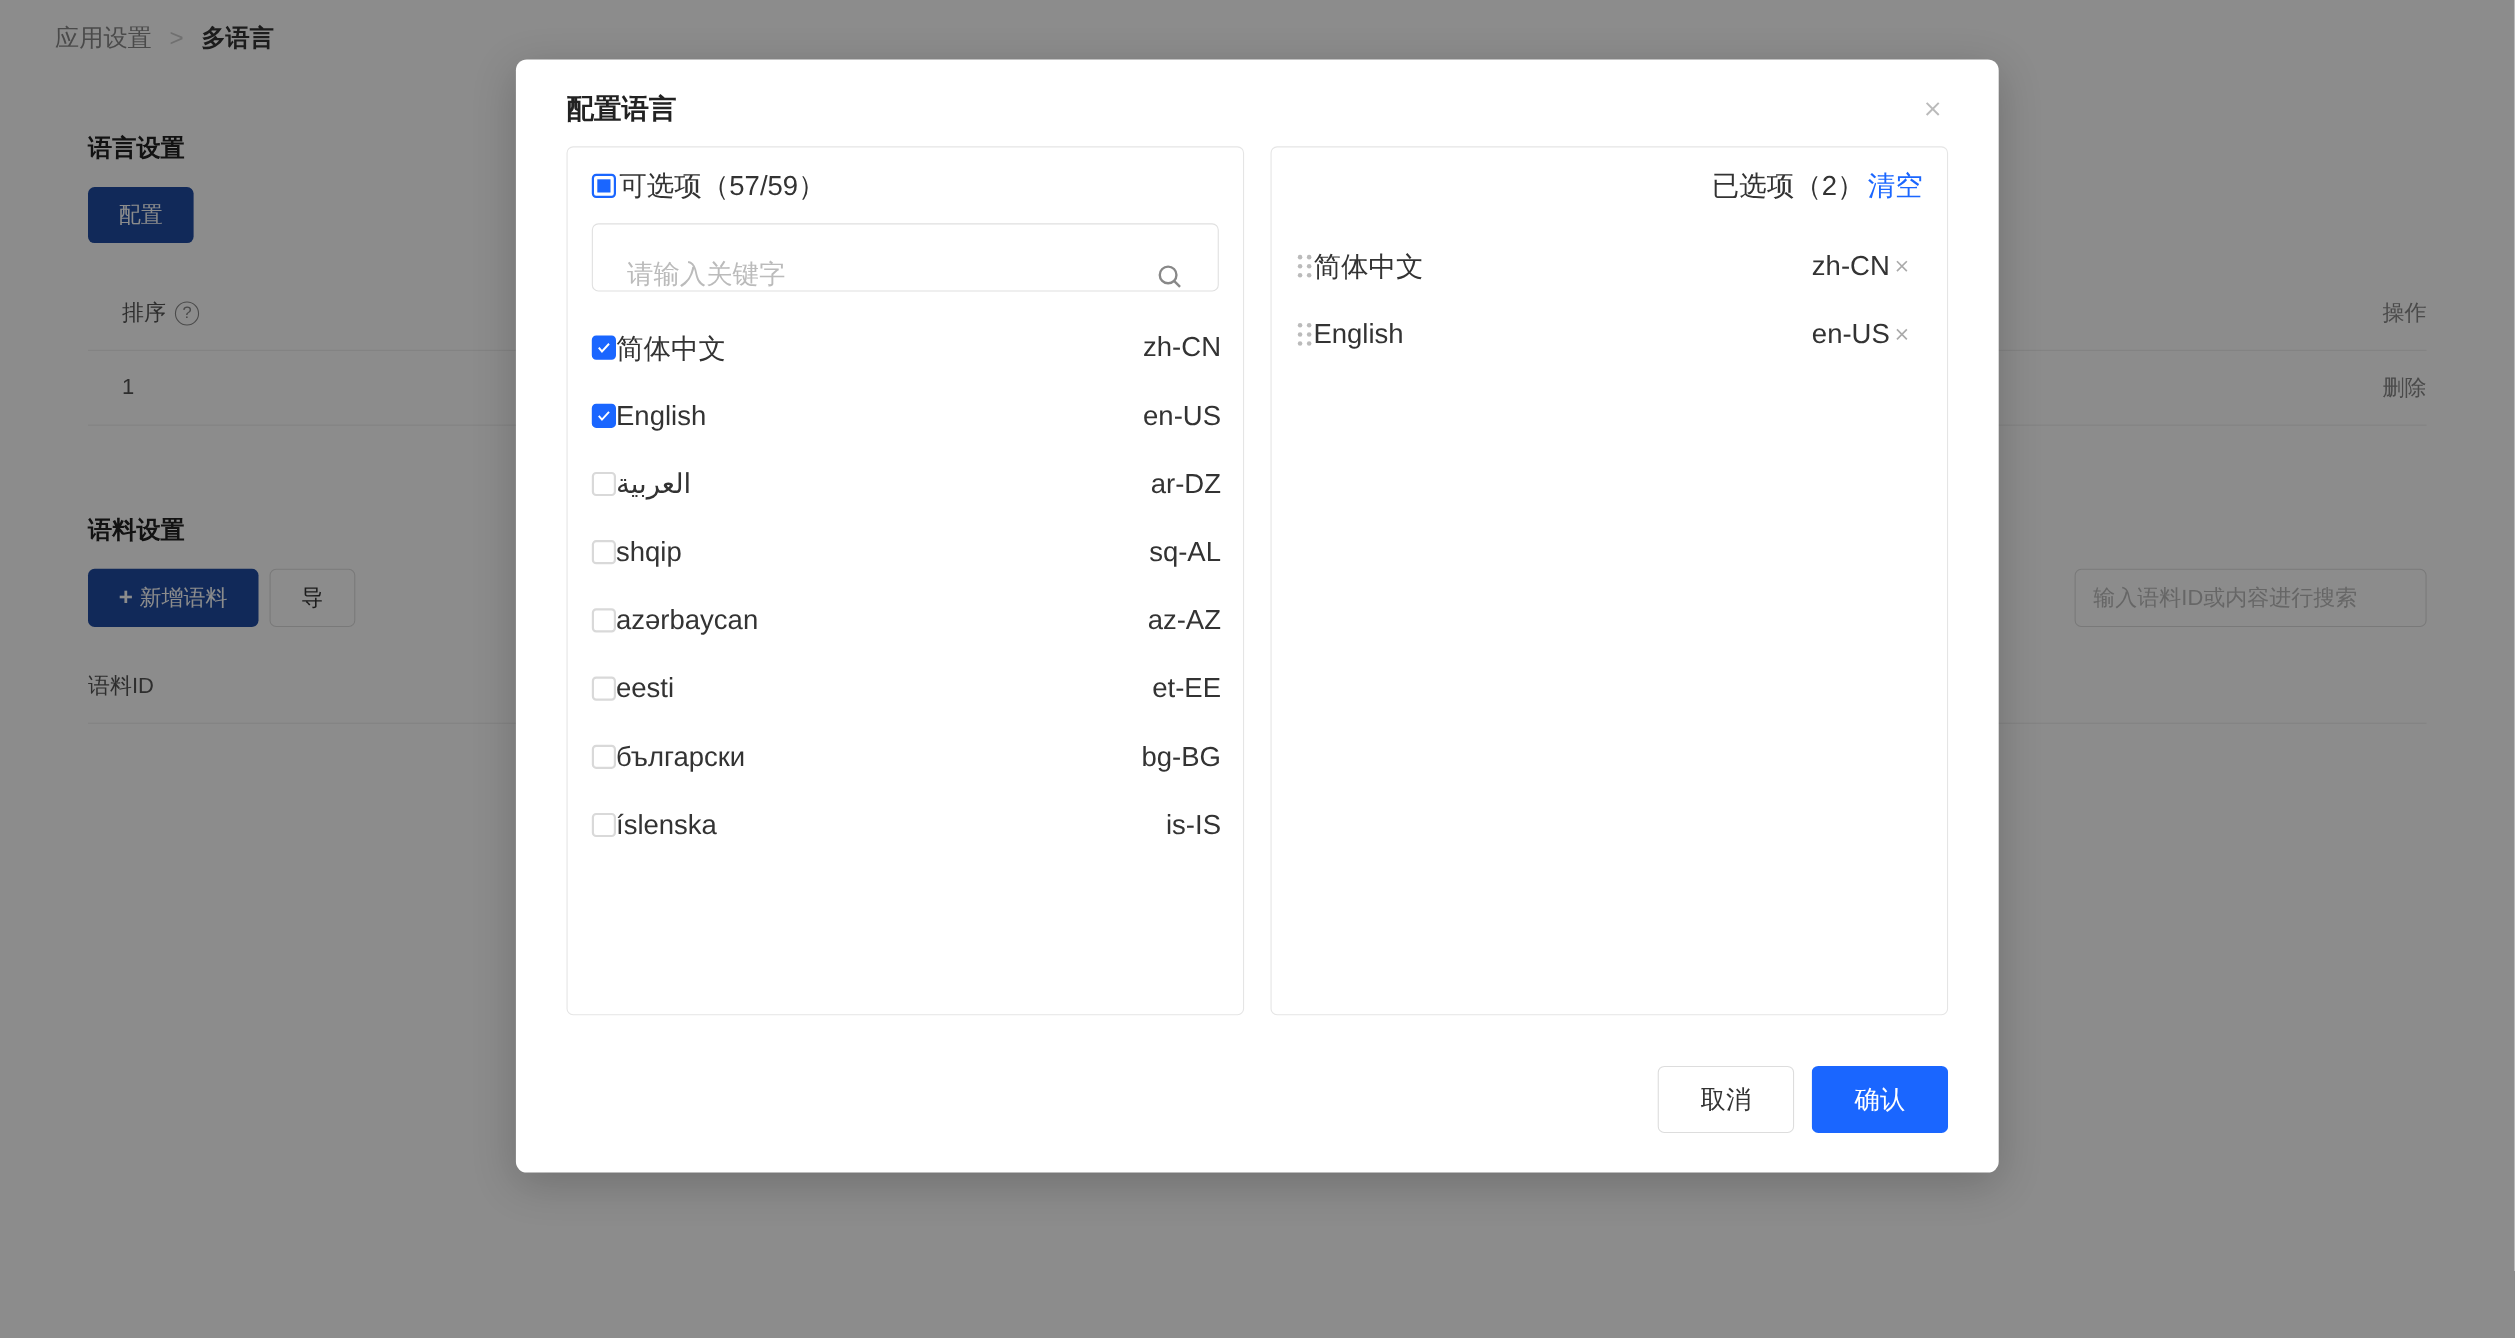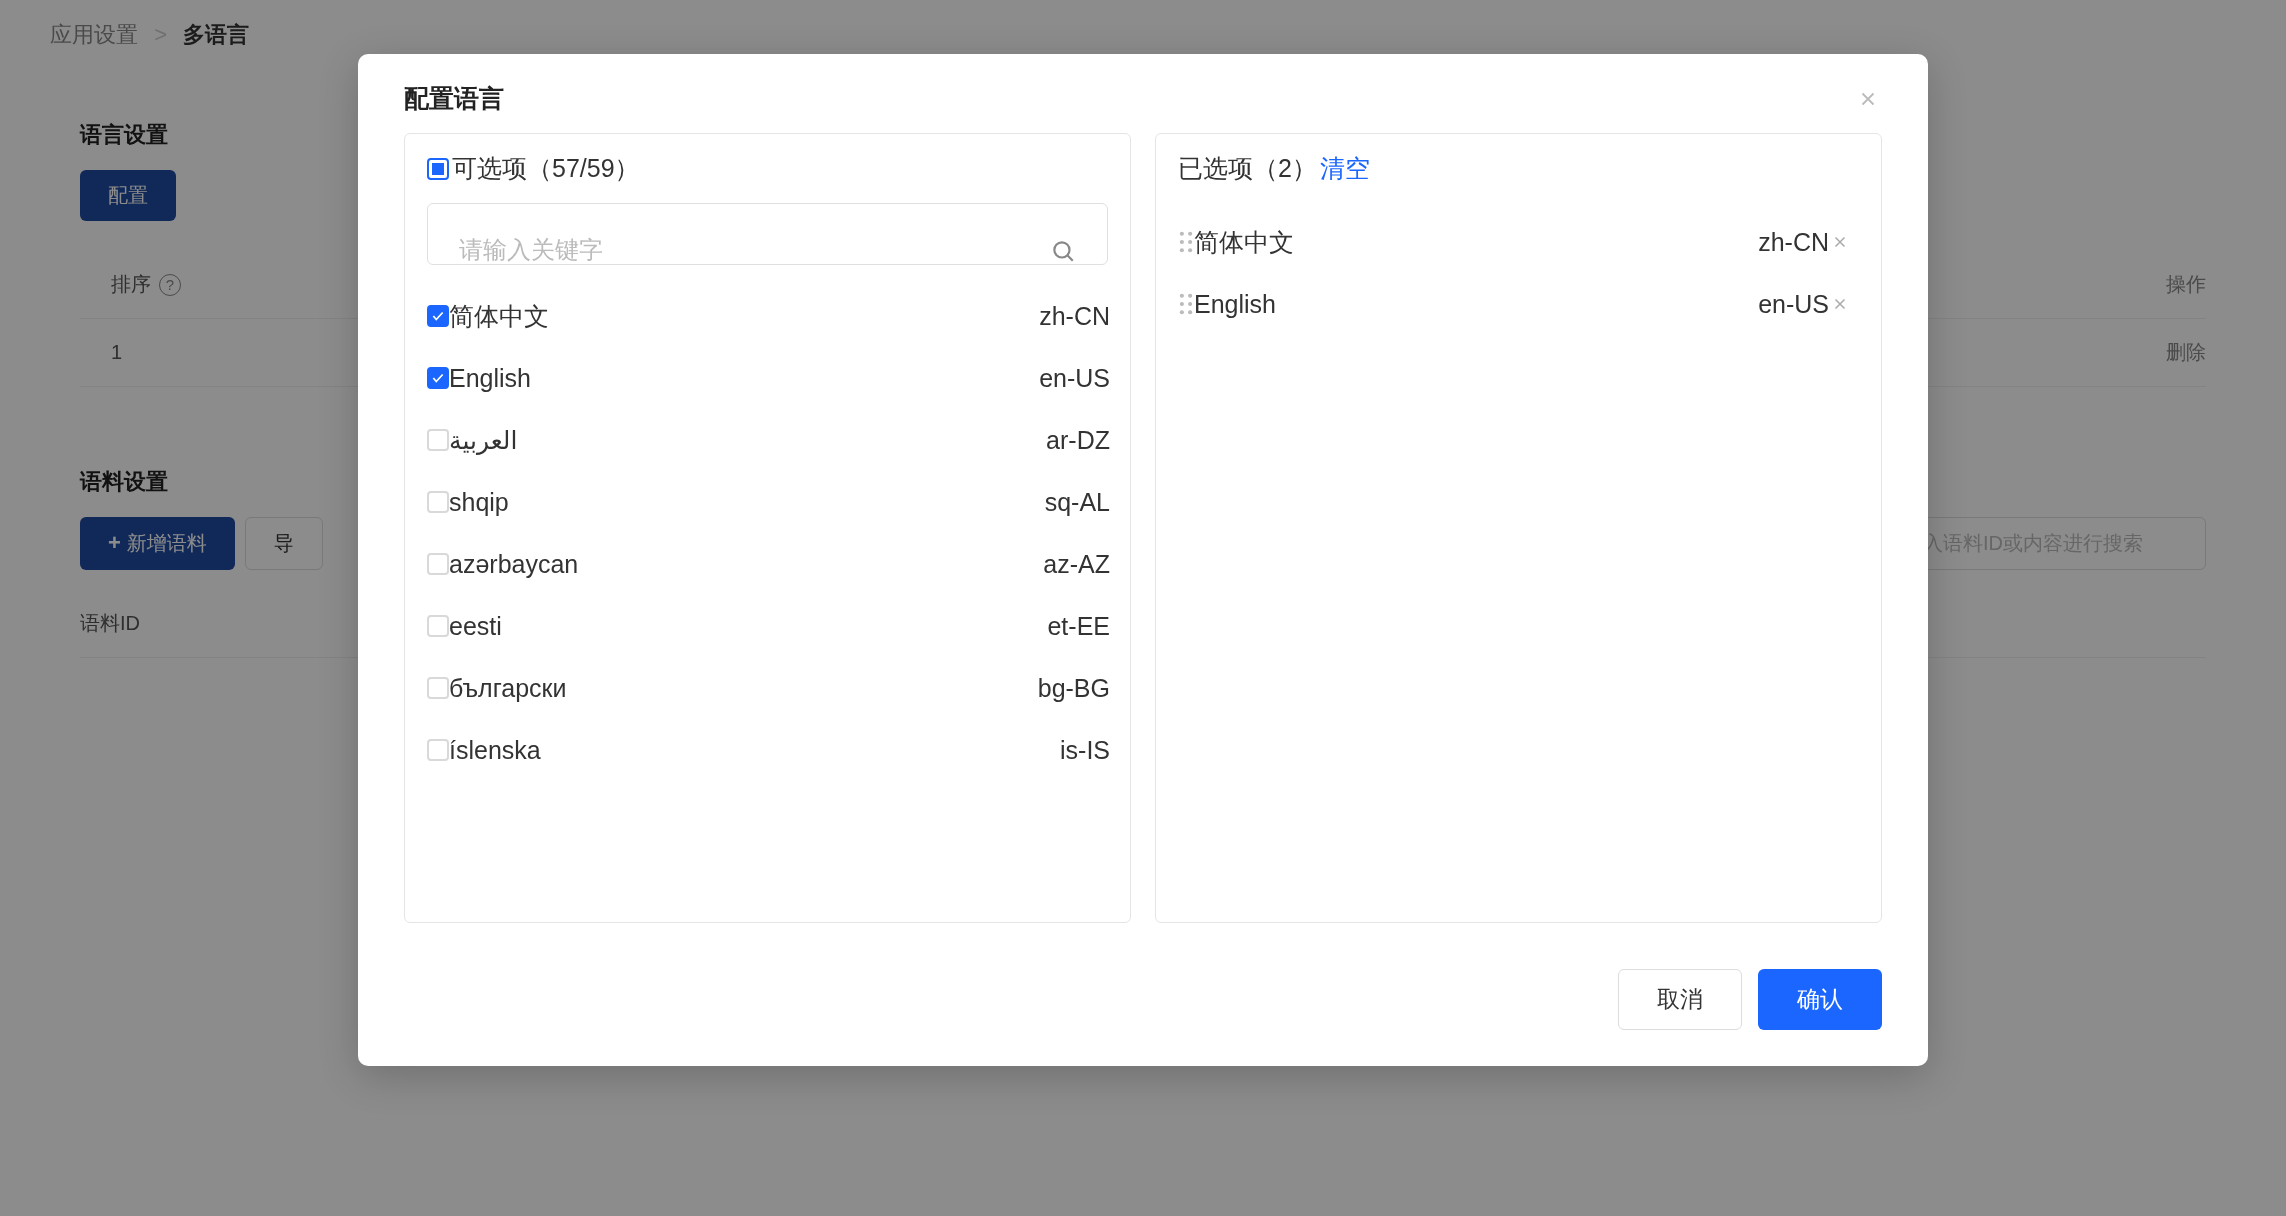--- a/index.html
+++ b/index.html
@@ -104,21 +104,21 @@
       inset: 0;
       background: rgba(0,0,0,0.45);
       display: flex;
       justify-content: center;
       align-items: flex-start;
       padding-top: 54px;
     }
     
     .modal {
       background: #fff;
-      width: 1570px;
+      width: 1348px;
       border-radius: 10px;
       box-shadow: 0 10px 40px rgba(0,0,0,0.2);
       display: flex;
       flex-direction: column;
     }
     
     .modal-header {
       display: flex;
       align-items: center;
       justify-content: space-between;
@@ -158,21 +158,21 @@
     
     .panel-header {
       padding: 18px 22px;
       display: flex;
       align-items: center;
       gap: 3px;
       font-size: 25px;
       color: #333;
     }
     .panel-header-right {
-      justify-content: flex-start;
+      justify-content: flex-end;
     }
     .clear-link {
       color: #1a66ff;
       cursor: pointer;
       font-size: 25px;
     }
     
     .checkbox, .checkbox-indeterminate {
       width: 22px;
       height: 22px;

